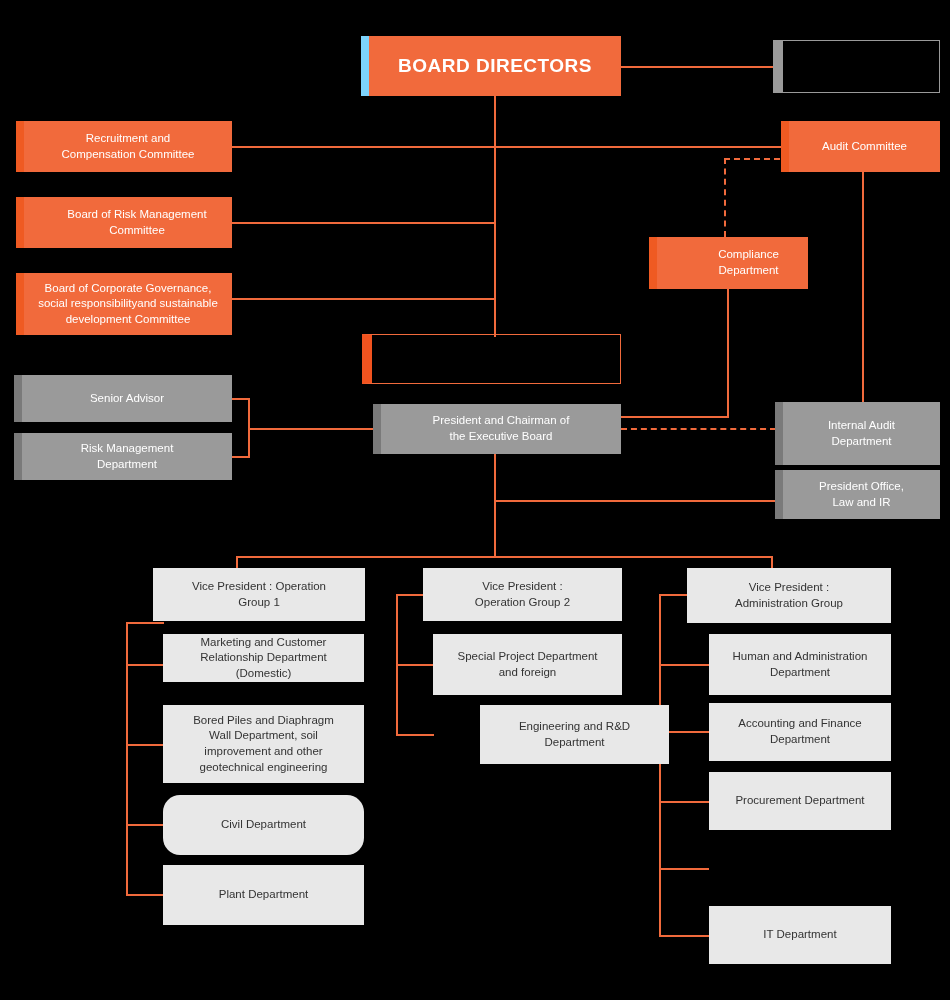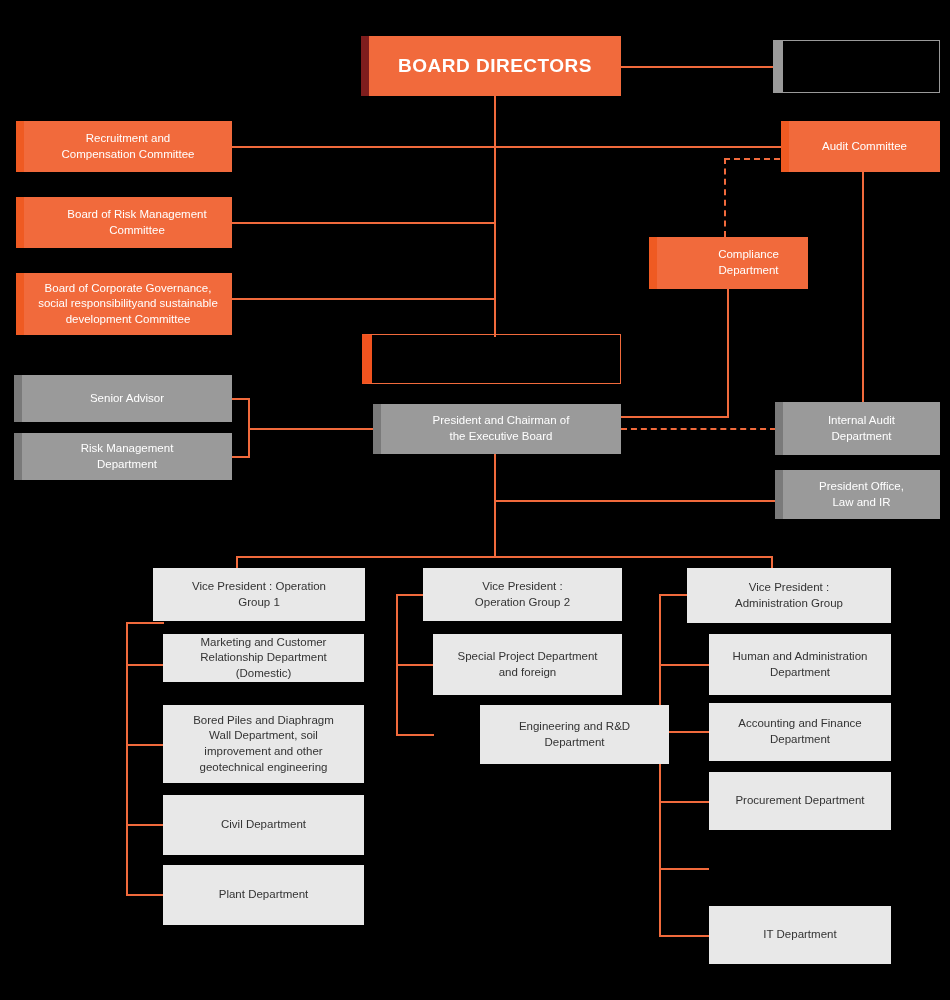--- a/index.html
+++ b/index.html
@@ -32,21 +32,21 @@
   .n-orange{
     background:#f16a3c;
     color:#ffffff;
     border-left:8px solid #ef5a22;
     font-size:11.5px;
   }
   
   .n-board{
     background:#f16a3c;
     color:#ffffff;
-    border-left:8px solid #7f1d1d;
+    border-left:8px solid #7dd3fc;
     font-size:19px;
     font-weight:bold;
     letter-spacing:.5px;
   }
   
   .n-gray{
     background:#9a9a9a;
     color:#ffffff;
     border-left:8px solid #7a7a7a;
     font-size:11.5px;
@@ -188,38 +188,38 @@
   </div>
 
   <div class="node n-gray" style="left:14px;top:433px;width:218px;height:47px;">
     <span class="label">Risk Management<br>Department</span>
   </div>
 
   <div class="node n-gray" style="left:373px;top:404px;width:248px;height:50px;">
     <span class="label">President and Chairman of<br>the Executive Board</span>
   </div>
 
-  <div class="node n-gray" style="left:775px;top:402px;width:165px;height:53px;">
+  <div class="node n-gray" style="left:775px;top:402px;width:165px;height:63px;">
     <span class="label">Internal Audit<br>Department</span>
   </div>
 
   <div class="node n-gray" style="left:775px;top:470px;width:165px;height:49px;">
     <span class="label">President Office,<br>Law and IR</span>
   </div>
 
   <div class="node n-light" style="left:153px;top:568px;width:212px;height:53px;">
     <span class="label">Vice President : Operation<br>Group 1</span>
   </div>
   <div class="node n-light" style="left:163px;top:634px;width:201px;height:48px;">
     <span class="label">Marketing and Customer<br>Relationship Department<br>(Domestic)</span>
   </div>
   <div class="node n-light" style="left:163px;top:705px;width:201px;height:78px;">
     <span class="label">Bored Piles and Diaphragm<br>Wall Department, soil<br>improvement and other<br>geotechnical engineering</span>
   </div>
-  <div class="node n-light" style="left:163px;top:795px;width:201px;height:60px;">
+  <div class="node n-light" style="left:163px;top:795px;width:201px;height:60px;border-radius:17px;">
     <span class="label">Civil Department</span>
   </div>
   <div class="node n-light" style="left:163px;top:865px;width:201px;height:60px;">
     <span class="label">Plant Department</span>
   </div>
 
   <div class="node n-light" style="left:423px;top:568px;width:199px;height:53px;">
     <span class="label">Vice President :<br>Operation Group 2</span>
   </div>
   <div class="node n-light" style="left:433px;top:634px;width:189px;height:61px;">

